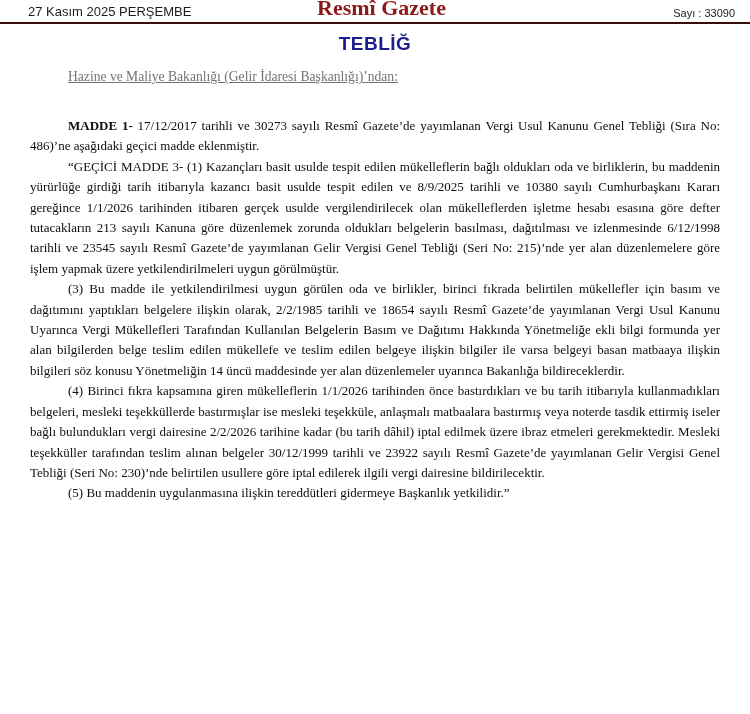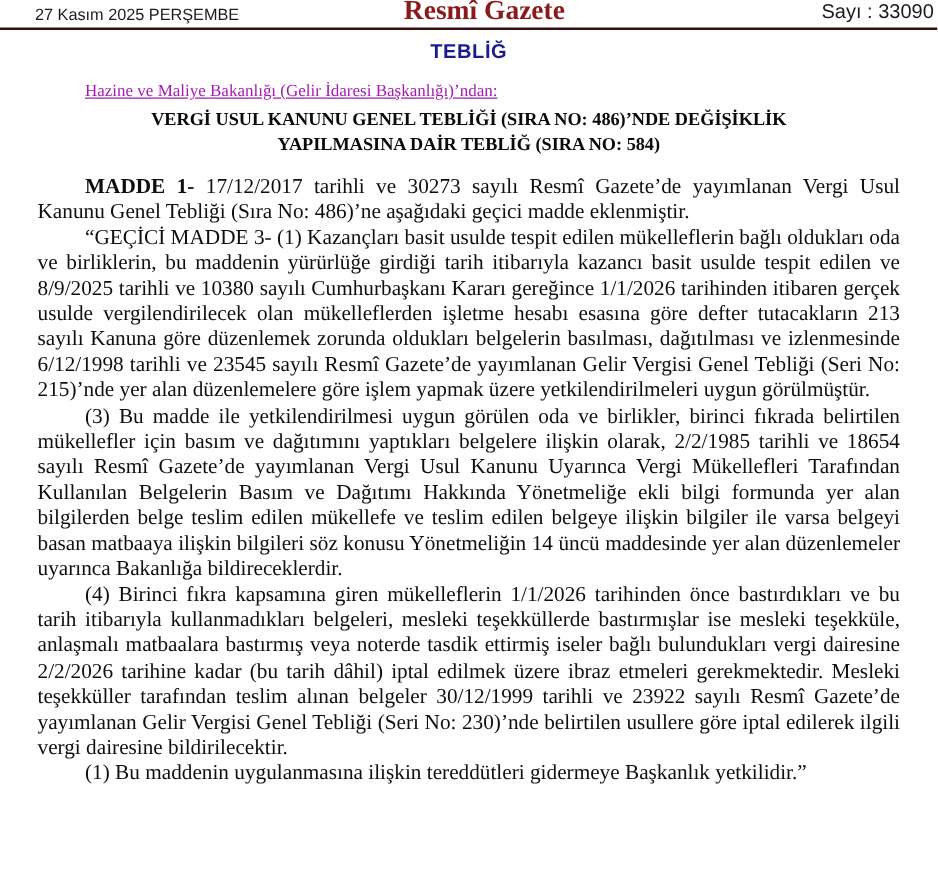--- a/index.html
+++ b/index.html
@@ -3,62 +3,58 @@
 <meta charset="utf-8">
 <style>
   html,body{margin:0;padding:0;}
   body{
     width:750px;height:714px;background:#ffffff;overflow:hidden;
     font-family:"Liberation Serif","DejaVu Serif",serif;
     color:#0e0e0e;
   }
   .gazette-header{
     display:flex;align-items:flex-end;
-    padding:5px 3px 3px 28px;height:22px;box-sizing:border-box;
+    padding:5px 15px 3px 28px;height:22px;box-sizing:border-box;
   }
   .gh-left{flex:1;font-family:"Liberation Sans","DejaVu Sans",sans-serif;font-size:13px;color:#1c1c1c;}
   .gh-center{flex:0 0 auto;font-family:"Liberation Serif",serif;font-weight:bold;font-size:22px;color:#8b1a1a;line-height:1;}
-  .gh-right{flex:1;text-align:right;font-family:"Liberation Sans","DejaVu Sans",sans-serif;font-size:16px;color:#1c1c1c;}
+  .gh-right{flex:1;text-align:right;font-family:"Liberation Sans","DejaVu Sans",sans-serif;font-size:11px;color:#1c1c1c;}
   .gazette-rule{height:0;border-top:2px solid #3c0c0c;margin:0;}
   .section-title{
     text-align:center;margin-top:9px;
     font-family:"Liberation Sans","DejaVu Sans",sans-serif;
-    font-weight:bold;font-size:16px;color:#1c1c8c;letter-spacing:.5px;
+    font-weight:bold;font-size:19px;color:#1c1c8c;letter-spacing:.5px;
   }
   .content{margin:0 30px;}
   .from-line{
     margin-top:14px;text-indent:38px;font-size:13.6px;
-    text-decoration:underline;color:#a21caf;
+    text-decoration:underline;color:#737373;
   }
   .doc-title{
     text-align:center;font-weight:bold;font-size:14.6px;line-height:20px;margin-top:5px;color:#0a0a0a;
   }
-  .body-text{margin-top:13px;font-size:17px;line-height:20.4px;text-align:justify;color:#0e0e0e;}
+  .body-text{margin-top:31px;font-size:13px;line-height:20.4px;text-align:justify;color:#0e0e0e;}
   .body-text p{margin:0;text-indent:38px;}
   .body-text b{font-weight:bold;}
 </style>
 </head>
 <body>
 
 <div class="gazette-header">
   <div class="gh-left">27 Kasım 2025 PERŞEMBE</div>
   <div class="gh-center">Resmî Gazete</div>
   <div class="gh-right">Sayı : 33090</div>
 </div>
 
 <div class="gazette-rule"></div>
 
 <div class="section-title">TEBLİĞ</div>
 
 <div class="content">
   <div class="from-line">Hazine ve Maliye Bakanlığı (Gelir İdaresi Başkanlığı)’ndan:</div>
-  <div class="doc-title">
-    <div>VERGİ USUL KANUNU GENEL TEBLİĞİ (SIRA NO: 486)’NDE DEĞİŞİKLİK</div>
-    <div>YAPILMASINA DAİR TEBLİĞ (SIRA NO: 584)</div>
-  </div>
   <div class="body-text">
       <p><b>MADDE 1-</b> 17/12/2017 tarihli ve 30273 sayılı Resmî Gazete’de yayımlanan Vergi Usul Kanunu Genel Tebliği (Sıra No: 486)’ne aşağıdaki geçici madde eklenmiştir.</p>
       <p>“GEÇİCİ MADDE 3- (1) Kazançları basit usulde tespit edilen mükelleflerin bağlı oldukları oda ve birliklerin, bu maddenin yürürlüğe girdiği tarih itibarıyla kazancı basit usulde tespit edilen ve 8/9/2025 tarihli ve 10380 sayılı Cumhurbaşkanı Kararı gereğince 1/1/2026 tarihinden itibaren gerçek usulde vergilendirilecek olan mükelleflerden işletme hesabı esasına göre defter tutacakların 213 sayılı Kanuna göre düzenlemek zorunda oldukları belgelerin basılması, dağıtılması ve izlenmesinde 6/12/1998 tarihli ve 23545 sayılı Resmî Gazete’de yayımlanan Gelir Vergisi Genel Tebliği (Seri No: 215)’nde yer alan düzenlemelere göre işlem yapmak üzere yetkilendirilmeleri uygun görülmüştür.</p>
       <p>(3) Bu madde ile yetkilendirilmesi uygun görülen oda ve birlikler, birinci fıkrada belirtilen mükellefler için basım ve dağıtımını yaptıkları belgelere ilişkin olarak, 2/2/1985 tarihli ve 18654 sayılı Resmî Gazete’de yayımlanan Vergi Usul Kanunu Uyarınca Vergi Mükellefleri Tarafından Kullanılan Belgelerin Basım ve Dağıtımı Hakkında Yönetmeliğe ekli bilgi formunda yer alan bilgilerden belge teslim edilen mükellefe ve teslim edilen belgeye ilişkin bilgiler ile varsa belgeyi basan matbaaya ilişkin bilgileri söz konusu Yönetmeliğin 14 üncü maddesinde yer alan düzenlemeler uyarınca Bakanlığa bildireceklerdir.</p>
       <p>(4) Birinci fıkra kapsamına giren mükelleflerin 1/1/2026 tarihinden önce bastırdıkları ve bu tarih itibarıyla kullanmadıkları belgeleri, mesleki teşekküllerde bastırmışlar ise mesleki teşekküle, anlaşmalı matbaalara bastırmış veya noterde tasdik ettirmiş iseler bağlı bulundukları vergi dairesine 2/2/2026 tarihine kadar (bu tarih dâhil) iptal edilmek üzere ibraz etmeleri gerekmektedir. Mesleki teşekküller tarafından teslim alınan belgeler 30/12/1999 tarihli ve 23922 sayılı Resmî Gazete’de yayımlanan Gelir Vergisi Genel Tebliği (Seri No: 230)’nde belirtilen usullere göre iptal edilerek ilgili vergi dairesine bildirilecektir.</p>
-      <p>(1) Bu maddenin uygulanmasına ilişkin tereddütleri gidermeye Başkanlık yetkilidir.”</p>
+      <p>(5) Bu maddenin uygulanmasına ilişkin tereddütleri gidermeye Başkanlık yetkilidir.”</p>
     </div>
 </div>
 
 </body></html>

